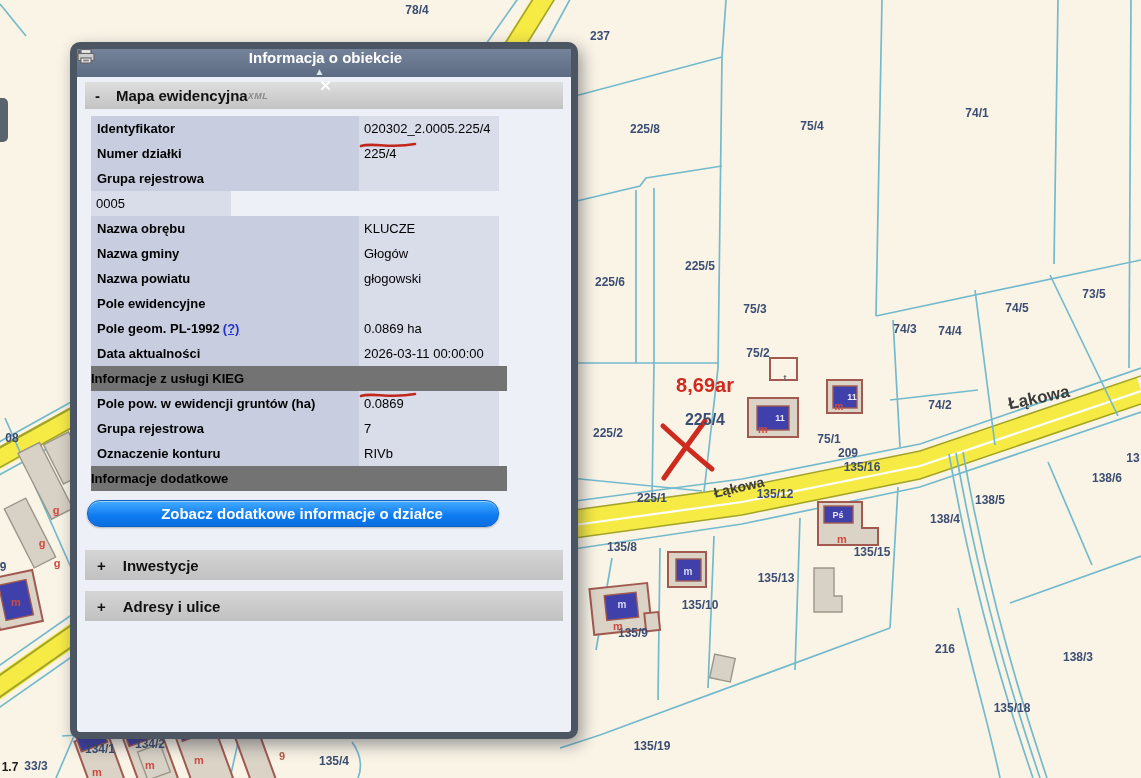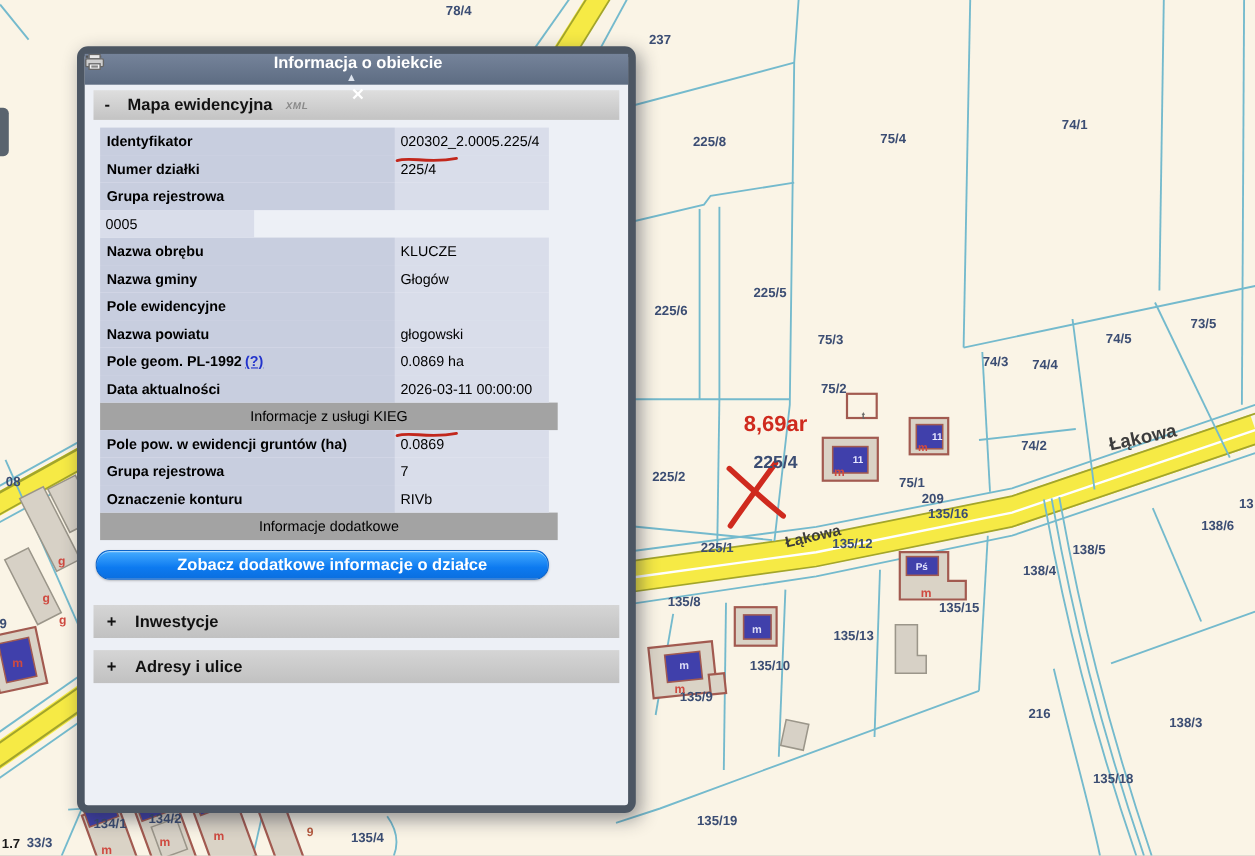--- a/index.html
+++ b/index.html
@@ -26,29 +26,29 @@
   .titlebar{height:28px;background:linear-gradient(#75839a,#5d6c82);
             display:flex;align-items:center;padding:0 10px 0 13px;flex-direction:column;}
   .title{flex:1;font-weight:bold;font-size:15px;color:#fff;}
   .win-min{font-size:10px;color:#dde4ee;margin-right:12px;cursor:pointer;}
   .win-close{font-weight:bold;font-size:15px;color:#fff;cursor:pointer;}
   .pbody{padding:5px 8px 0 8px;}
   .sechdr{height:27px;background:linear-gradient(#dedede,#c3c3c3);
           display:flex;align-items:center;font-weight:bold;font-size:15px;color:#111;
           padding:0 10px;}
   .sec-minus{margin-right:16px;}
-  .sec-icons{display:flex;align-items:center;margin-left:12px;gap:10px;}
+  .sec-icons{display:flex;align-items:center;gap:10px;}
   .xml-ic{font:bold italic 9px "Liberation Sans",sans-serif;color:#8a8a8a;letter-spacing:.5px;}
   .info-table{margin:7px 0 0 6px;width:416px;font-size:13px;color:#000;}
   .trow{display:flex;height:25px;line-height:25px;}
   .tlabel{width:268px;background:#c8cedf;font-weight:bold;padding-left:6px;box-sizing:border-box;
           white-space:nowrap;overflow:hidden;}
   .tvalue{width:140px;background:#d9ddea;padding-left:5px;box-sizing:border-box;position:relative;
           white-space:nowrap;}
-  .theader{width:416px;background:#a3a3a3;text-align:center;font-weight:normal;
+  .theader{width:416px;background:#737373;text-align:left;font-weight:bold;
            height:25px;line-height:25px;}
   .qlink{color:#2233cc;text-decoration:underline;font-weight:bold;margin-left:3px;cursor:pointer;}
   .uline{position:absolute;left:1px;top:16px;}
   .bluebtn{display:block;margin:9px 0 0 2px;width:412px;height:27px;border-radius:13px;
            background:linear-gradient(#45acff,#0d7af0 60%,#0a6fe0);
            border:1px solid #0a62c8;color:#fff;font:bold 15px "Liberation Sans",sans-serif;
            box-shadow:inset 0 1px 0 rgba(255,255,255,.45),0 1px 2px rgba(0,0,0,.25);cursor:pointer;padding-left:24px;}
   .acc{height:30px;background:linear-gradient(#d5d5d5,#c1c1c1);display:flex;align-items:center;
        font-weight:bold;font-size:15px;color:#111;padding:0 12px;margin-top:11px;cursor:pointer;}
   .acc:first-of-type{margin-top:23px;}
@@ -306,26 +306,26 @@
           </div>
           <div class="trow">
             <div class="tlabel">Nazwa obrębu</div>
             <div class="tvalue">KLUCZE</div>
           </div>
           <div class="trow">
             <div class="tlabel">Nazwa gminy</div>
             <div class="tvalue">Głogów</div>
           </div>
           <div class="trow">
+            <div class="tlabel">Nazwa powiatu</div>
+            <div class="tvalue">głogowski</div>
+          </div>
+          <div class="trow">
             <div class="tlabel">Pole ewidencyjne</div>
             <div class="tvalue"></div>
-          </div>
-          <div class="trow">
-            <div class="tlabel">Nazwa powiatu</div>
-            <div class="tvalue">głogowski</div>
           </div>
           <div class="trow">
             <div class="tlabel">Pole geom. PL-1992<span class="qlink">(?)</span></div>
             <div class="tvalue">0.0869 ha</div>
           </div>
           <div class="trow">
             <div class="tlabel">Data aktualności</div>
             <div class="tvalue">2026-03-11 00:00:00</div>
           </div>
           <div class="theader">Informacje z usługi KIEG</div>

